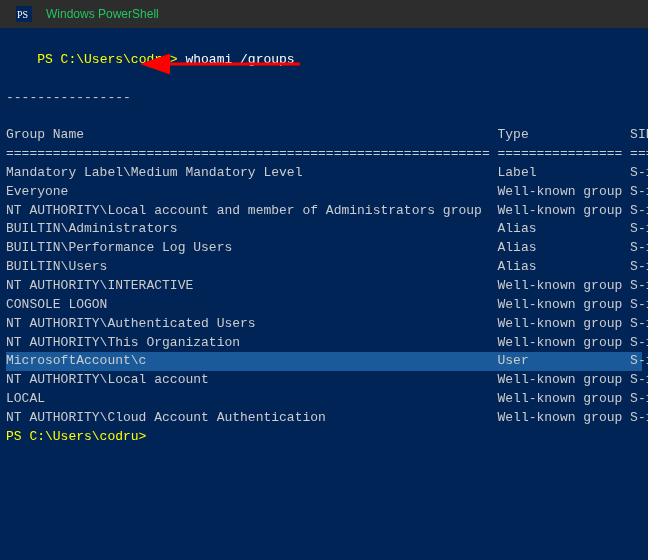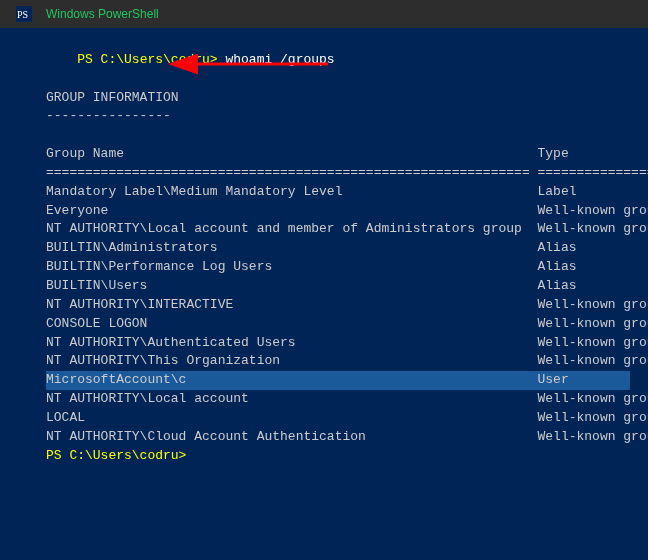--- a/index.html
+++ b/index.html
@@ -30,26 +30,25 @@
 
     .title-bar-text {
       color: #22c55e;
       font-family: 'Segoe UI', Arial, sans-serif;
       font-size: 12px;
     }
 
     .terminal {
       background: #012456;
       color: #cccccc;
-      padding: 4px 18px;
+      padding: 4px 6px;
       height: calc(560px - 28px);
       overflow: hidden;
       position: relative;
       line-height: 1.45;
-      margin-left: 28px;
     }
 
     .line {
       white-space: pre;
       display: block;
     }
 
     .prompt-color { color: #ffff00; }
     .cmd-color { color: #ffffff; }
     .header-color { color: #cccccc; }
@@ -88,21 +87,20 @@
 
       <line x1="180" y1="10" x2="50" y2="10" stroke="red" stroke-width="3" marker-end="url(#arrowhead)"></line>
       <defs>
         <marker id="arrowhead" markerWidth="10" markerHeight="7" refX="0" refY="3.5" orient="auto">
           <polygon points="0 0, 10 3.5, 0 7" fill="red"></polygon>
         </marker>
       </defs>
     </svg>
   </div>
 
-  <span class="line header-color">GROUP INFORMATION</span>
   <span class="line header-color">----------------</span>
   <span class="line">&nbsp;</span>
   <span class="line header-color">Group Name                                                     Type             SID          </span>
   <span class="line header-color">============================================================== ================ ==========================</span>
   <span class="line">Mandatory Label\Medium Mandatory Level                         Label            S-1-16-8192</span>
   <span class="line">Everyone                                                       Well-known group S-1-1-0</span>
   <span class="line">NT AUTHORITY\Local account and member of Administrators group  Well-known group S-1-5-114</span>
   <span class="line">BUILTIN\Administrators                                         Alias            S-1-5-32-544</span>
   <span class="line">BUILTIN\Performance Log Users                                  Alias            S-1-5-32-559</span>
   <span class="line">BUILTIN\Users                                                  Alias            S-1-5-32-545</span>

